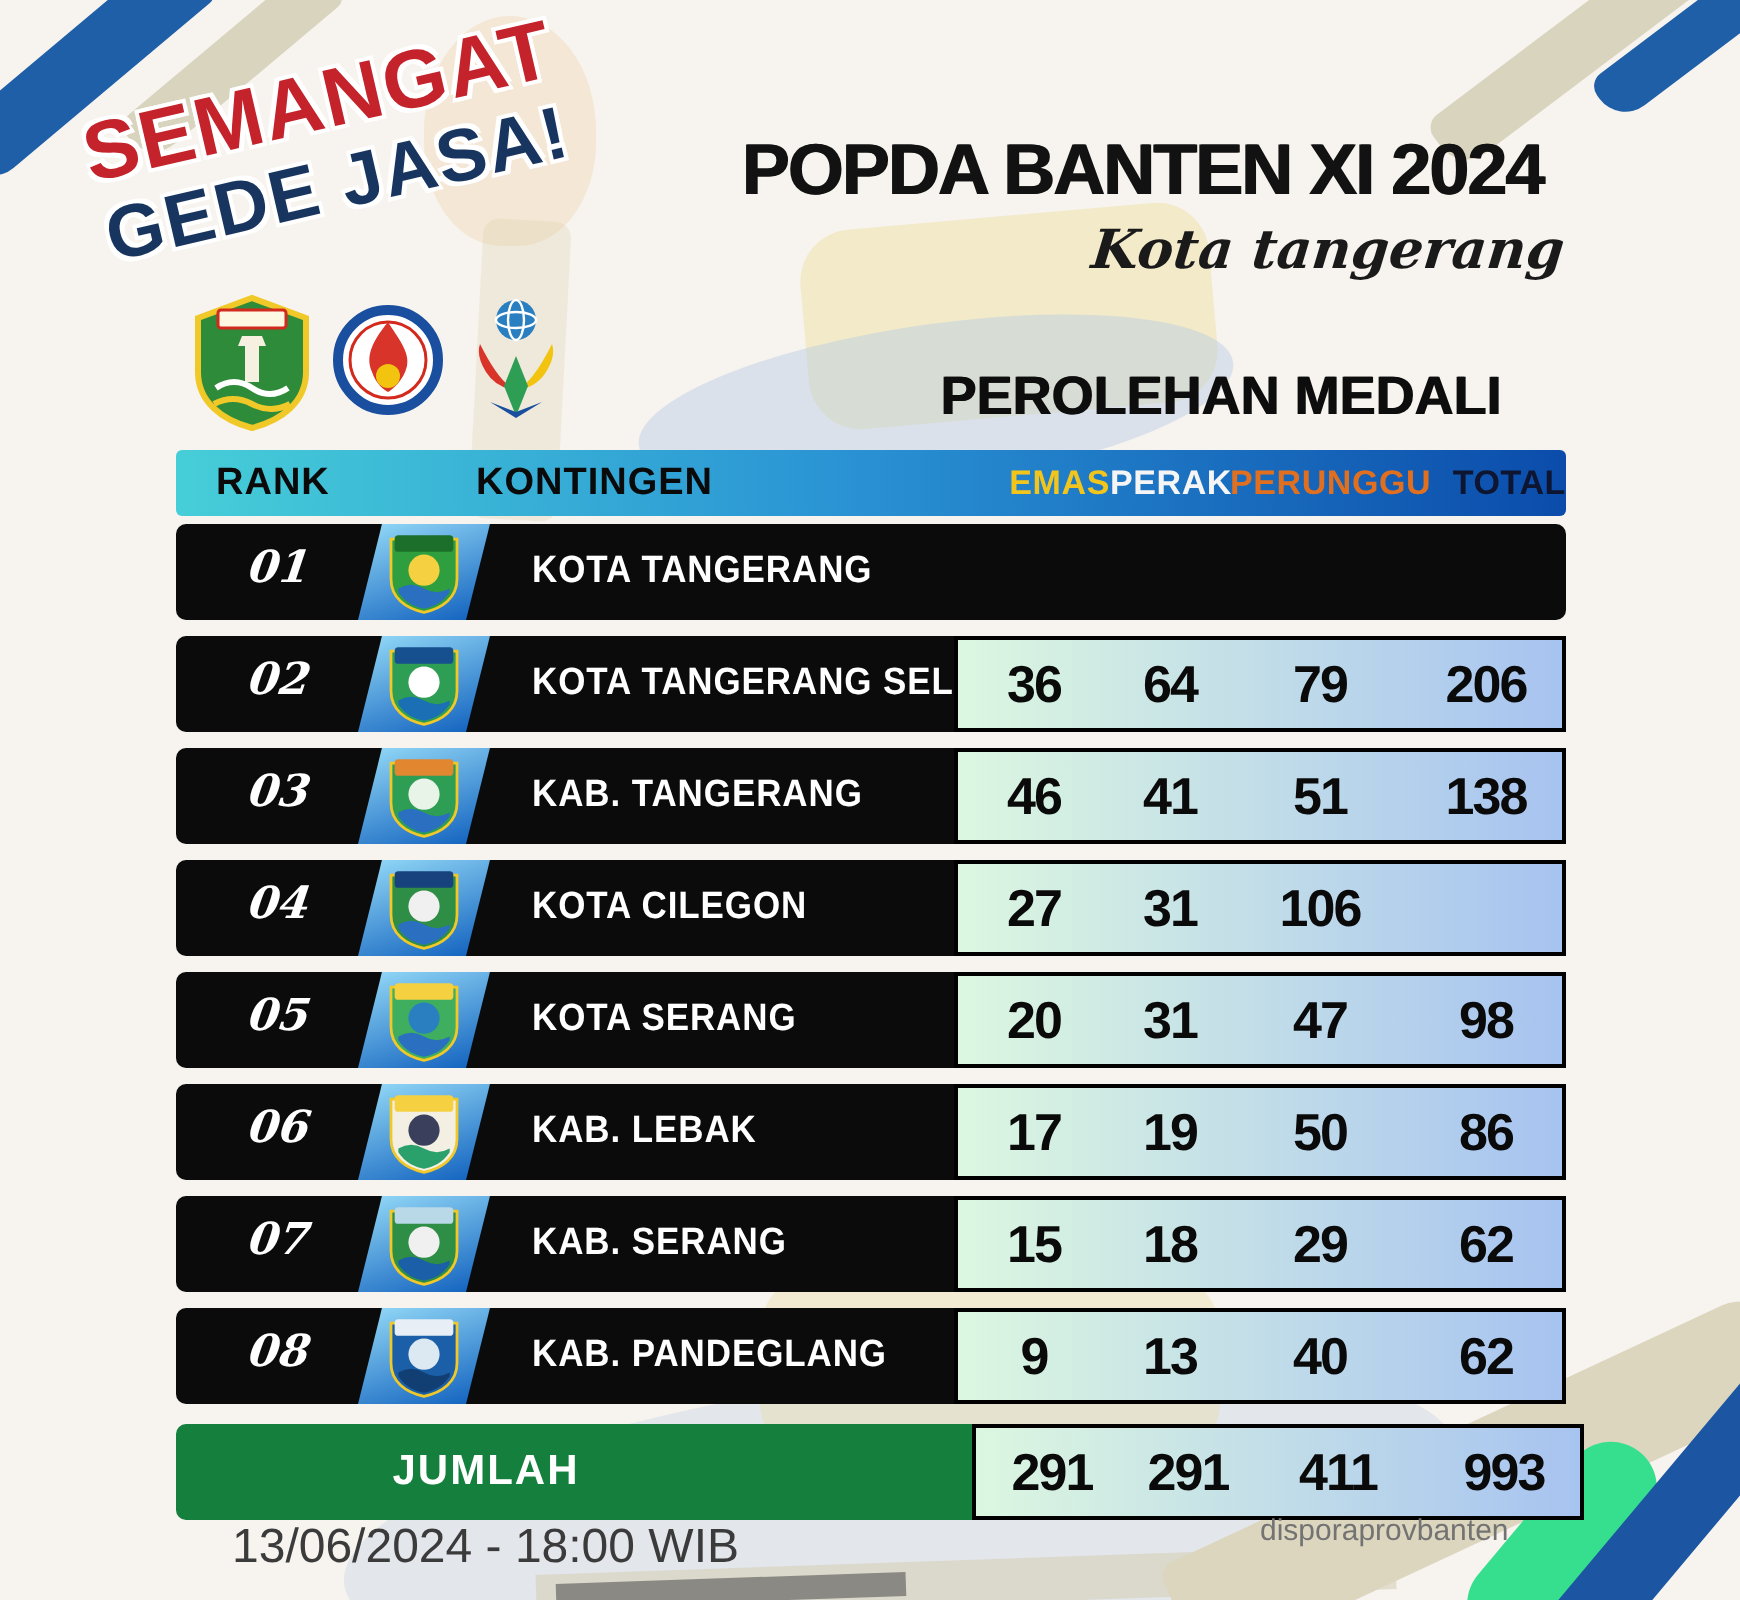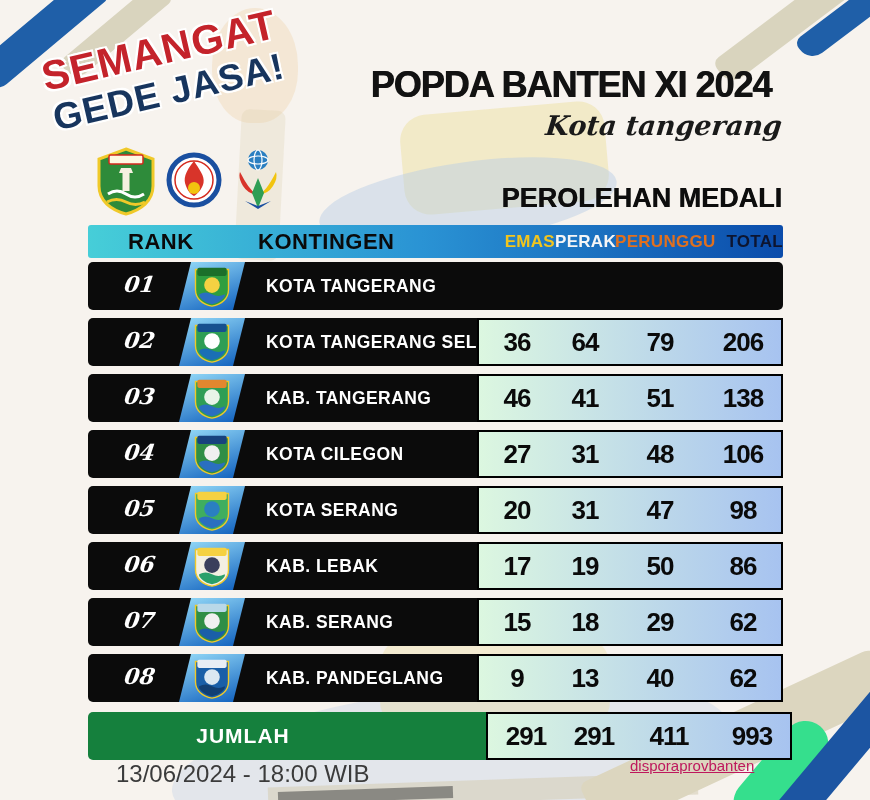--- a/index.html
+++ b/index.html
@@ -32,30 +32,30 @@
   #slogan{left:44px; top:30px; transform:rotate(-13deg); text-align:center; line-height:1.02;}
   #slogan .l1{font-size:41px; font-weight:700; letter-spacing:1px; color:#c4232b;
     text-shadow:2px 2px 0 #ffffff, -2px -2px 0 #ffffff, 2px -2px 0 #ffffff, -2px 2px 0 #ffffff;}
   #slogan .l2{font-size:37px; font-weight:700; letter-spacing:1px; color:#17355e; margin-top:2px;
     text-shadow:2px 2px 0 #ffffff, -2px -2px 0 #ffffff, 2px -2px 0 #ffffff, -2px 2px 0 #ffffff;}
   
   #event-title{left:352px; top:64px; width:438px; text-align:center; font-size:36px; font-weight:700;
     letter-spacing:-1px; color:#121212; text-shadow:.7px 0 #121212;}
   #event-subtitle{left:500px; top:110px; width:282px; text-align:right; font-family:"DejaVu Serif", serif;
     font-style:italic; font-weight:700; font-size:27px; color:#1a1a1a; transform:skewX(-6deg);}
-  #section-title{left:470px; top:183px; width:312px; text-align:right; font-size:27px; font-weight:700;
+  #section-title{left:470px; top:183px; width:312px; text-align:left; font-size:27px; font-weight:700;
     letter-spacing:0px; color:#0d0d0d; text-shadow:.6px 0 #0d0d0d;}
   
   .org-logo{position:absolute; z-index:2;}
   
   #medal-header{
     position:absolute; z-index:2; left:88px; top:225px; width:695px; height:33px; border-radius:3px;
     background:linear-gradient(90deg,#46ced8 0%, #2a93d4 48%, #0b4cab 100%);
   }
-  #medal-header .hlabel{position:absolute; top:0; height:33px; line-height:33px; font-size:22px; font-weight:700; letter-spacing:.5px;margin-left:20px;}
+  #medal-header .hlabel{position:absolute; top:0; height:33px; line-height:33px; font-size:19px; font-weight:700; letter-spacing:.5px;}
   #col-rank{left:20px; color:#0a0a0a;}
   #col-kontingen{left:150px; color:#0a0a0a;}
   .right-grid{position:absolute; left:389px; top:0; width:306px; height:100%;
     display:grid; grid-template-columns:78px 60px 90px 78px; align-items:center; text-align:right;}
   #medal-header .right-grid span{font-size:17px; font-weight:700; letter-spacing:.3px;}
   .c-emas{color:#f2c51d;} .c-perak{color:#f5f5f5;} .c-perunggu{color:#e0701f;} .c-total{color:#0d1530;}
   #medal-rows{position:absolute; z-index:2; left:88px; top:262px; width:695px;}
   .row{position:relative; width:695px; height:48px; background:#0b0b0b; border-radius:5px; margin-bottom:8px;}
   .row .rank{position:absolute; left:24px; top:9px; width:56px; text-align:center; color:#fff;
     font-family:"DejaVu Serif", serif; font-style:italic; font-weight:700; font-size:22px; transform:skewX(-8deg);}
@@ -67,21 +67,21 @@
   .nums-panel{position:absolute; right:0; top:0; bottom:0; width:302px; border:2px solid #000;
     background:linear-gradient(90deg,#dcf7e0 0%, #a7c3f0 100%);
     display:grid; grid-template-columns:76px 60px 90px 76px; align-items:center; text-align:center;}
   .nums-panel span{font-size:26px; font-weight:700; letter-spacing:-1px; color:#0a0a0a;}
   #summary-row{position:absolute; z-index:2; left:88px; top:712px; width:704px; height:48px;
     background:#15803d; border-radius:5px;}
   #summary-row .slabel{position:absolute; left:0; top:12px; width:310px; text-align:center; color:#fff;
     font-size:21px; font-weight:700; letter-spacing:1px;}
   
   #timestamp{left:116px; top:760px; font-size:24px; color:#3b3b3b;}
-  #credit{left:630px; top:757px; font-size:15px; color:#be185d;text-decoration:underline;}
+  #credit{left:630px; top:757px; font-size:15px; color:#737373;}
 </style>
 </head>
 <body>
 
 <div id="canvas">
 
   <div class="wm" id="wm-flame"></div>
   <div class="wm" id="wm-torch"></div>
   <div class="wm" id="wm-cap-top-yellow"></div>
   <div class="wm" id="wm-cap-top-blue"></div>
@@ -201,21 +201,20 @@
           <path class="crest-body" d="M2 6 h36 v22 c0 10 -8 16 -18 18 c-10 -2 -18 -8 -18 -18 Z" stroke="#f0c929" stroke-width="1.5" style="fill: rgb(47, 142, 70);"></path>
           <rect class="crest-band" x="4" y="4" width="32" height="9" rx="2" style="fill: rgb(23, 66, 126);"></rect>
           <circle class="crest-emblem" cx="20" cy="23" r="8.5" style="fill: rgb(240, 240, 240);"></circle>
           <path class="crest-wave" d="M6 33 q7 -4 14 0 q7 4 14 0 v2 c-4 6 -9 8 -14 9 c-5 -1 -10 -3 -14 -9 Z" style="fill: rgb(42, 111, 192);"></path>
         </svg>
       </span>
       <span class="cname">KOTA CILEGON</span>
       <div class="nums-panel">
         <span>27</span>
         <span>31</span>
-        <span>48</span>
         <span>106</span>
       </div>
     </div>
 
     <div class="row">
       <span class="rank">05</span>
       <span class="badge">
         <svg class="crest" width="38" height="44" viewBox="0 0 40 48">
           <path class="crest-body" d="M2 6 h36 v22 c0 10 -8 16 -18 18 c-10 -2 -18 -8 -18 -18 Z" stroke="#f0c929" stroke-width="1.5" style="fill: rgb(63, 174, 95);"></path>
           <rect class="crest-band" x="4" y="4" width="32" height="9" rx="2" style="fill: rgb(245, 209, 66);"></rect>

